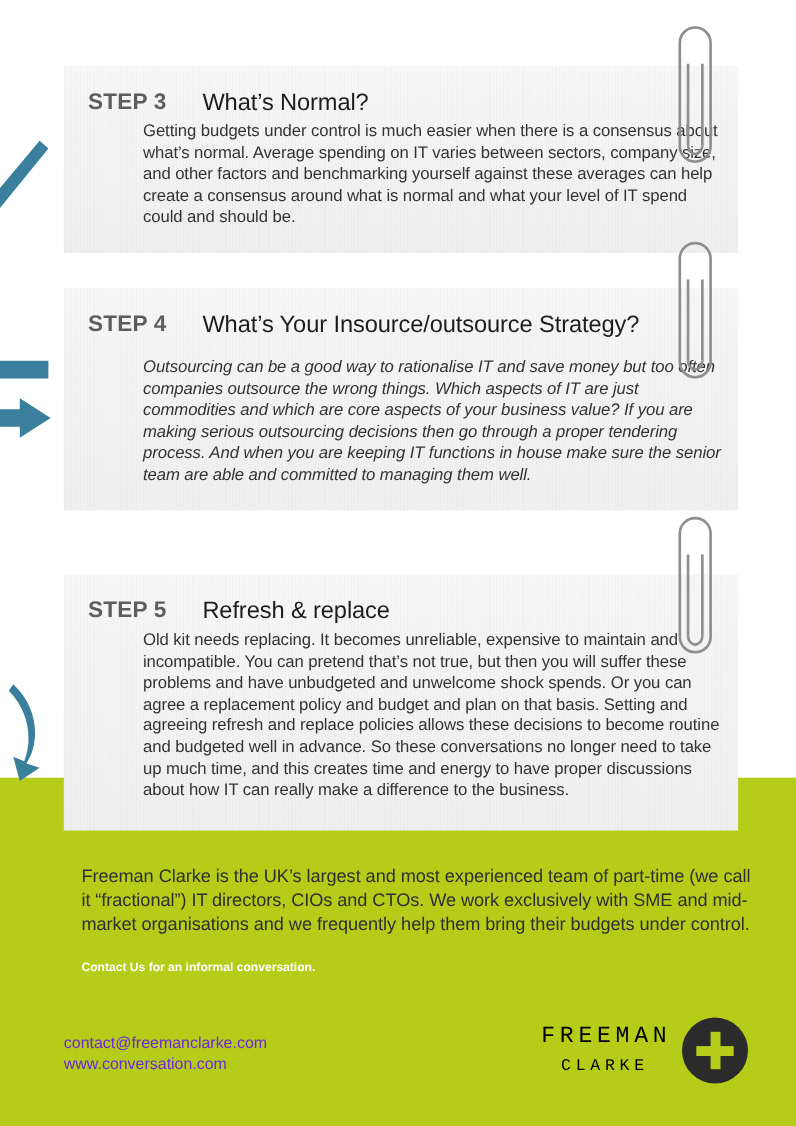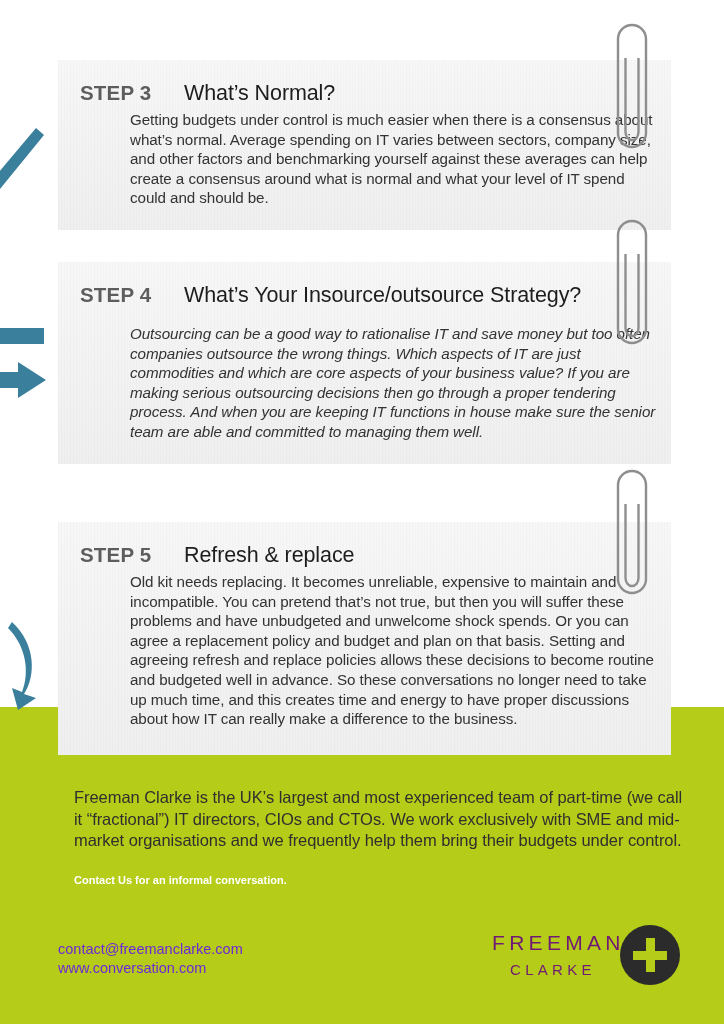--- a/index.html
+++ b/index.html
@@ -64,22 +64,22 @@
     top: 218px;
     width: 182px;
     height: 66px;
   }
   .logo-words {
     position: absolute;
     left: 0;
     top: 4px;
     width: 122px;
     text-align: left;
-    color: #701a75;
-    font-family: Liberation Sans, sans-serif;
+    color: #000000;
+    font-family: Liberation Mono, monospace;
   }
   .logo-word-1 {
     font-size: 21px;
     letter-spacing: 4.3px;
     line-height: 27px;
     font-weight: 500;
   }
   .logo-word-2 {
     font-size: 15px;
     letter-spacing: 4.3px;

